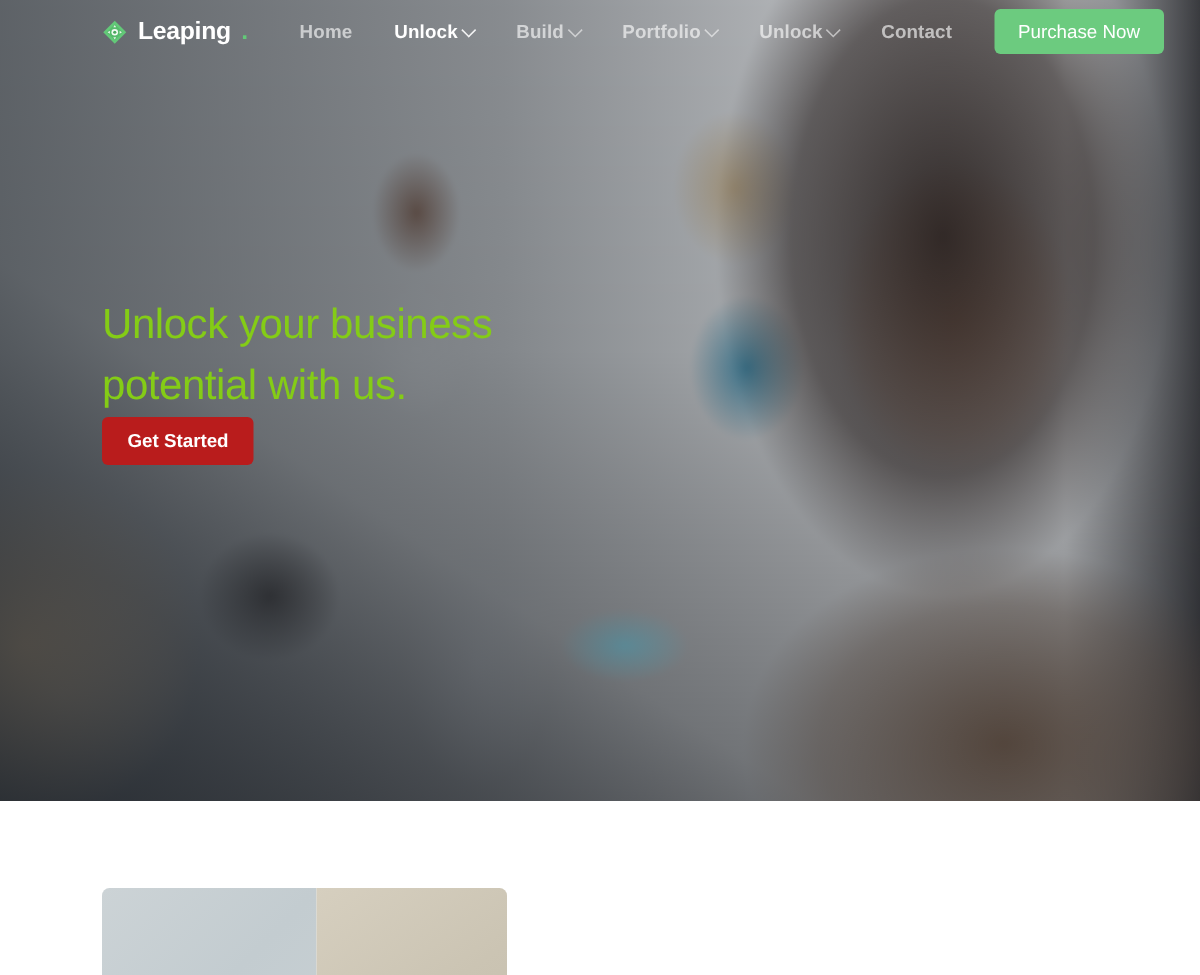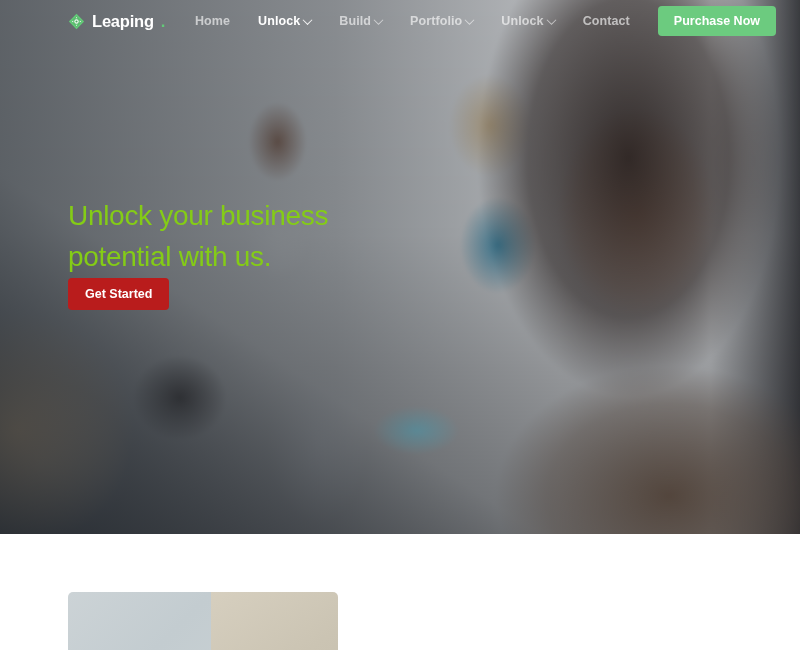--- a/index.html
+++ b/index.html
@@ -123,21 +123,21 @@
     border-bottom: 1.4px solid currentColor;
     transform: rotate(45deg) translate(-1px,-1px);
     opacity: .9;
   }
 
   .cta-purchase {
     margin-left: 14px;
     background: #6ccb7f;
     color: #ffffff;
     font-size: 12.5px;
-    font-weight: 700;
+    font-weight: 400;
     border: none;
     border-radius: 4px;
     padding: 9px 16px;
     cursor: pointer;
     line-height: 1;
     white-space: nowrap;
   }
 
   
   .hero-content {

